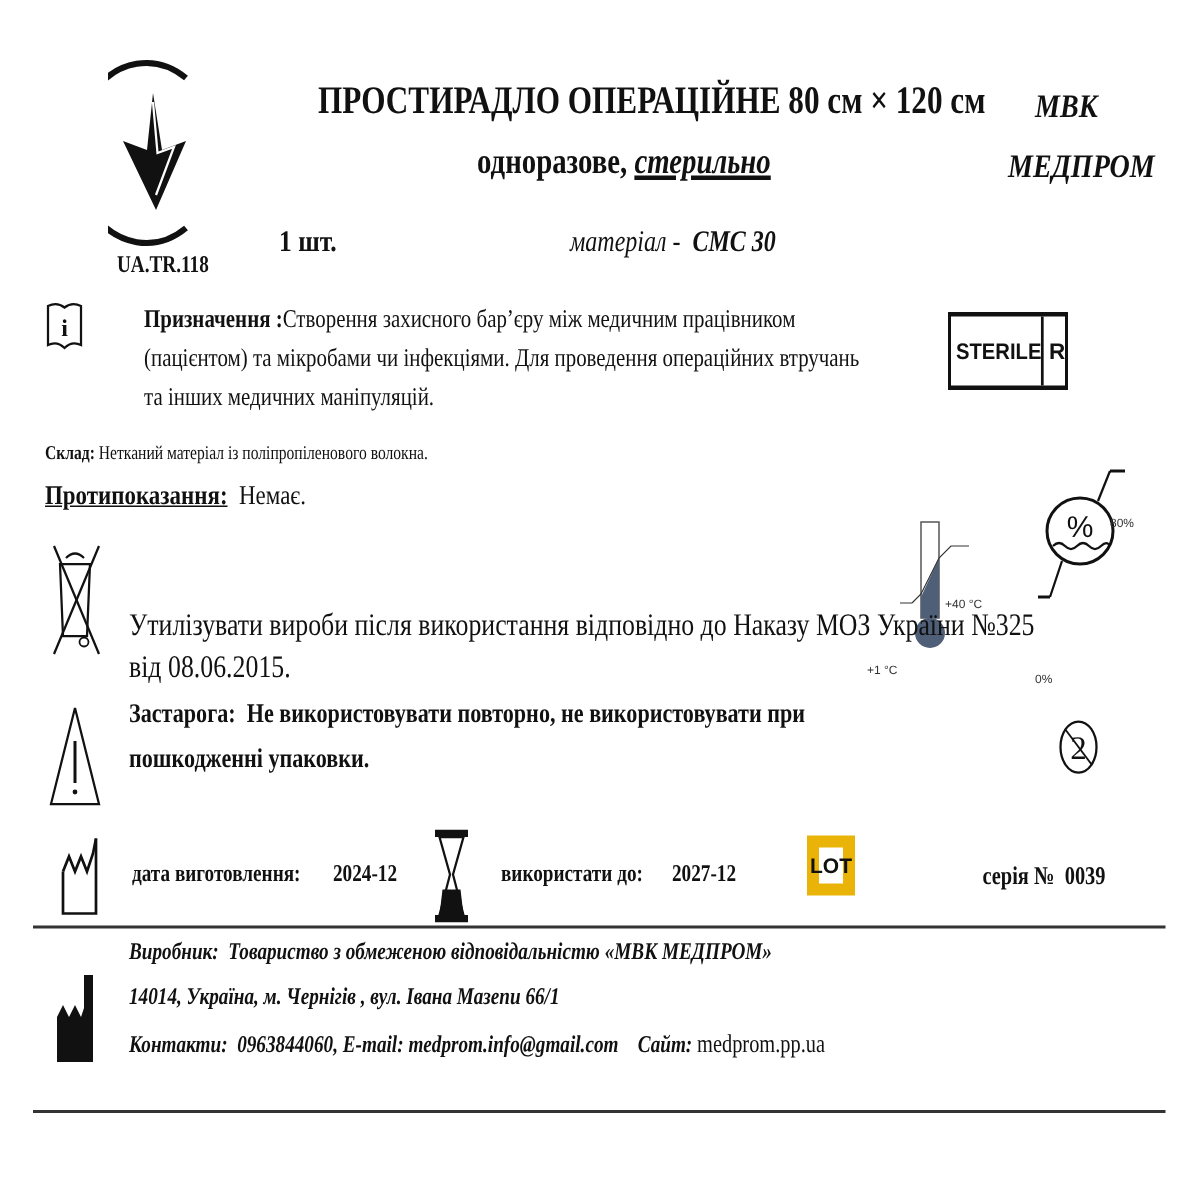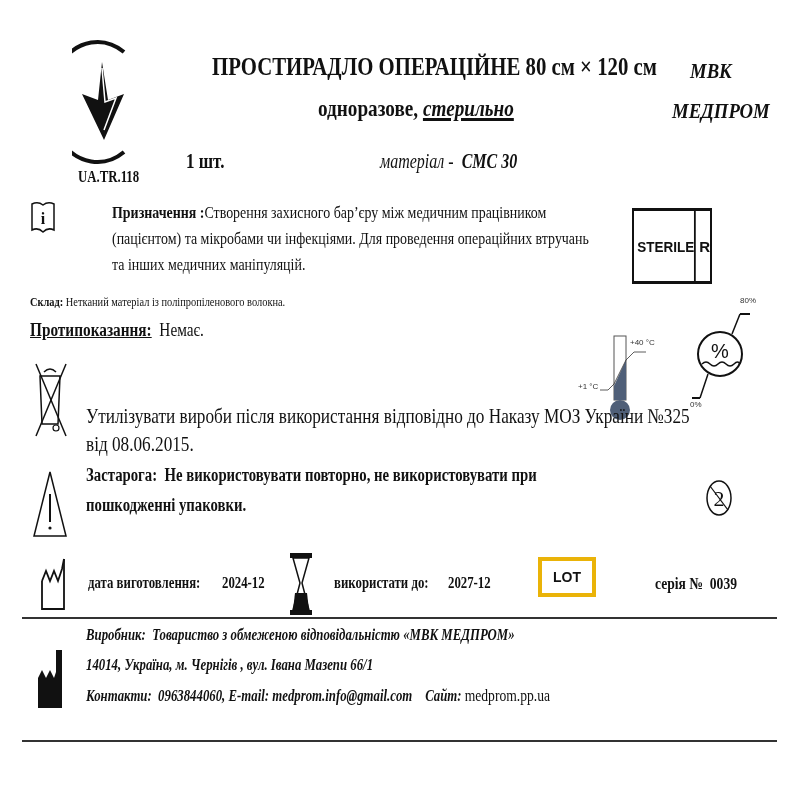--- a/index.html
+++ b/index.html
@@ -8,43 +8,43 @@
   .abs { position:absolute; }
   .cond { transform-origin:left top; display:inline-block; white-space:nowrap; }
   .title { left:212px; top:52px; font-size:26px; font-weight:bold; transform:scaleX(0.80); }
   .subtitle { left:318px; top:95px; font-size:24px; font-weight:bold; transform:scaleX(0.80); }
   .subtitle .ster { font-style:italic; text-decoration:underline; text-decoration-thickness:3px; }
   .qty { left:186px; top:150px; font-size:20px; font-weight:bold; transform:scaleX(0.85); }
   .material { left:380px; top:150px; font-size:20px; font-style:italic; transform:scaleX(0.80); }
   .material b { font-weight:bold; }
   .brand { left:670px; font-size:22px; font-weight:bold; font-style:italic; transform:scaleX(0.85); }
   .cert { left:78px; top:168px; font-size:16px; font-weight:bold; transform:scaleX(0.80); }
-  .purpose { left:96px; top:200px; width:520px; font-size:17px; line-height:26px;margin-left:16px; }
+  .purpose { left:96px; top:200px; width:520px; font-size:17px; line-height:26px; }
   .purpose .line { display:block; transform:scaleX(0.82); transform-origin:left top; white-space:nowrap; }
   .composition { left:30px; top:294px; font-size:13px; transform:scaleX(0.80); }
   .contra { left:30px; top:320px; font-size:18px; transform:scaleX(0.85); }
   .contra .lbl { font-weight:bold; text-decoration:underline; }
   .disposal { left:86px; top:402px; font-size:21px; line-height:28px; }
   .disposal .line { display:block; transform:scaleX(0.82); transform-origin:left top; white-space:nowrap; }
   .caution { left:86px; top:460px; font-size:18px; font-weight:bold; line-height:30px; }
   .caution .line { display:block; transform:scaleX(0.82); transform-origin:left top; white-space:nowrap; }
   .dates { font-size:16px; font-weight:bold; transform:scaleX(0.80); }
   .hr { position:absolute; left:22px; width:755px; height:2px; background:#333; }
   .mfr { left:86px; font-size:16px; font-style:italic; font-weight:bold; transform:scaleX(0.80); }
   .mfr .plain { font-weight:normal; font-style:normal; font-size:17px; }
-  .sterile-box { left:632px; top:208px; width:80px; height:76px; border-top:3px solid #111; border-bottom:3px solid #111;
+  .sterile-box { left:632px; top:208px; width:80px; height:52px; border-top:3px solid #111; border-bottom:3px solid #111;
                  border-left:2px solid #111; border-right:2px solid #111; display:flex; box-sizing:border-box;text-align:center; }
   .sterile-box .s { flex:1; border-right:2px solid #111; display:flex; align-items:center; justify-content:center;
                     font-family:"Liberation Sans", sans-serif; font-weight:bold; font-size:15px; transform:scaleX(0.9); }
   .sterile-box .r { width:20px; display:flex; align-items:center; justify-content:center;
                     font-family:"Liberation Sans", sans-serif; font-weight:bold; font-size:15px; }
-  .lot-box { left:538px; top:557px; width:58px; height:40px; border:4px solid #eab308; box-sizing:border-box;
+  .lot-box { left:538px; top:557px; width:32px; height:40px; border:8px solid #eab308; box-sizing:border-box;
              display:flex; align-items:center; justify-content:center;
              font-family:"Liberation Sans", sans-serif; font-size:14px; font-weight:bold; }
-  .tlabel { font-family:"Liberation Sans", sans-serif; font-size:8px; color:#333; }
+  .tlabel { font-family:"Liberation Sans", sans-serif; font-size:8px; color:#333;margin-top:48px; }
 </style>
 </head>
 <body>
 
 <div class="abs" style="left:72px;top:38px;width:60px;height:128px;">
   <svg width="60" height="128" viewBox="0 0 60 128">
     <path d="M52 14 A48 60 0 1 0 52 114" fill="none" stroke="#111" stroke-width="4"></path>
     <path d="M30 24 L36 62 L52 56 L32 102 L10 56 L26 62 Z" fill="#111"></path>
     <path d="M30 30 L33 64 L44 60 L32 92" fill="none" stroke="#fff" stroke-width="1.5"></path>
   </svg>
@@ -85,21 +85,21 @@
 
 <div class="abs cond composition">
   <b>Склад:</b>
   <span>Нетканий матеріал із поліпропіленового волокна.</span>
 </div>
 <div class="abs cond contra">
   <span class="lbl">Протипоказання:</span>&nbsp;
   <span>Немає.</span>
 </div>
 
-<div class="abs" style="left:578px;top:330px;width:90px;height:95px;">
+<div class="abs" style="left:578px;top:342px;width:90px;height:95px;">
   <svg width="90" height="95" viewBox="0 0 90 95">
     <rect x="36" y="6" width="12" height="64" fill="none" stroke="#555" stroke-width="1"></rect>
     <path d="M36 56 L48 30 L48 70 L36 70 Z" fill="#4f5f78"></path>
     <circle cx="42" cy="80" r="10" fill="#4f5f78"></circle>
     <polyline points="30,60 36,54 48,30 56,22 68,22" fill="none" stroke="#333" stroke-width="0.8"></polyline>
     <line x1="22" y1="60" x2="30" y2="60" stroke="#333" stroke-width="0.8"></line>
   </svg>
   <span class="abs tlabel" style="left:52px;top:8px;">+40 °C</span>
   <span class="abs tlabel" style="left:0px;top:52px;">+1 °C</span>
 </div>

